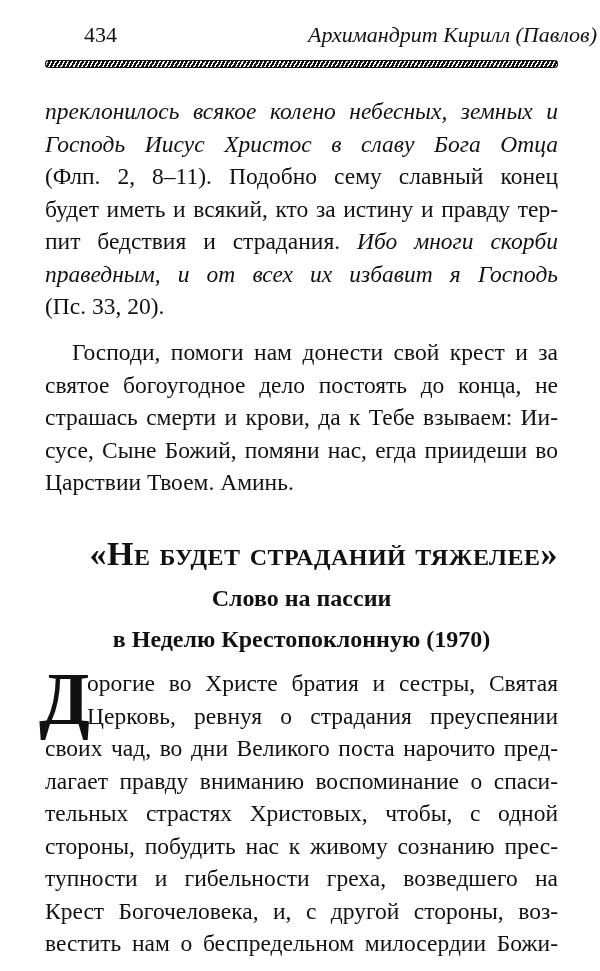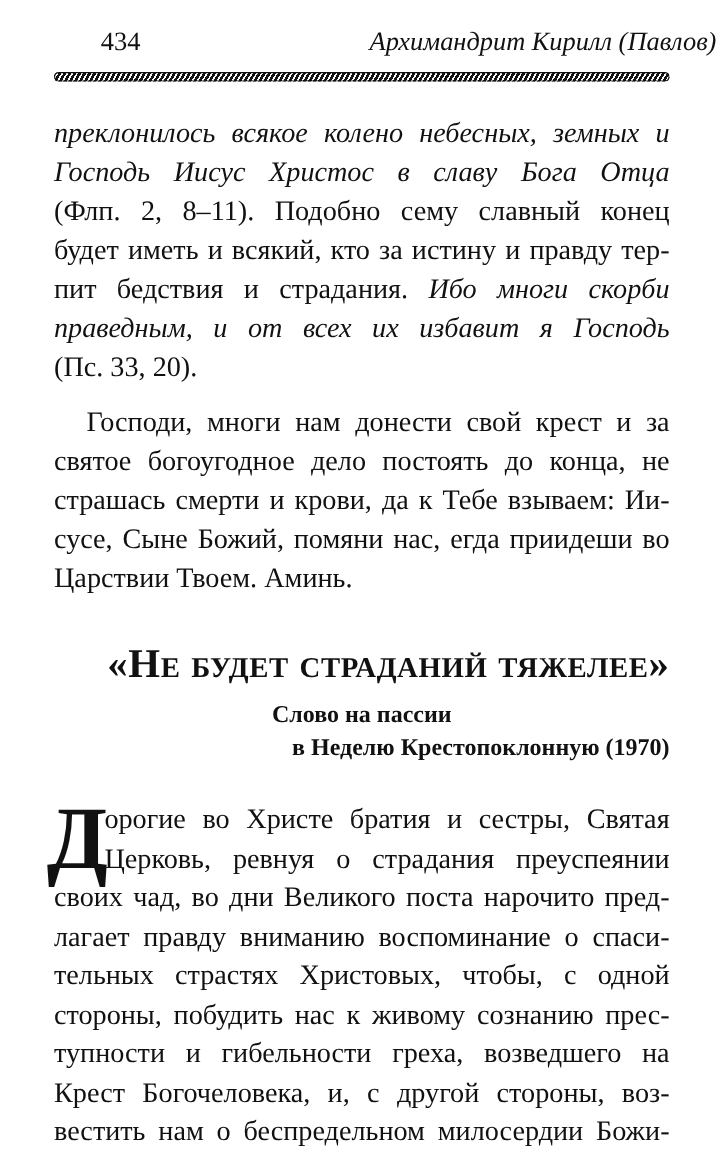--- a/index.html
+++ b/index.html
@@ -12,23 +12,23 @@
       background: repeating-linear-gradient(120deg, #111 0px, #111 2.2px, #fff 2.2px, #fff 3.6px);
       box-shadow: 0 0 0 1px #111 inset; }
     .text { position: absolute; left: 0; width: 513px; font-family: "Liberation Serif", serif; font-size: 23.5px; line-height: 32.5px; text-align: justify; }
     .line { display: block; height: 32.5px; white-space: nowrap; text-align-last: justify; text-align: justify; }
     .line.last { text-align-last: left; }
     .line.indent { padding-left: 27px; }
     .it { font-style: italic; }
     .block1 { top: 95px; }
     .block2 { top: 336px; }
     .heading { position: absolute; top: 535px; left: 0; width: 513px; text-align: right; font-family: "Liberation Serif", serif; font-size: 34px; font-weight: bold; letter-spacing: 0.5px; font-variant: small-caps; }
-    .subhead { position: absolute; left: 0; width: 513px; text-align: center; font-family: "Liberation Serif", serif; font-size: 20px; font-weight: bold; }
+    .subhead { position: absolute; left: 0; width: 513px; text-align: center; font-family: "Liberation Serif", serif; font-size: 24px; font-weight: bold; }
     .sub1 { top: 585px; }
-    .sub2 { top: 612px; text-align: right; }
+    .sub2 { top: 626px; }
     .block3 { top: 667px; }
     .dropcap { position: absolute; left: -6px; top: 0; width: 38px; height: 70px; font-family: "Liberation Serif", serif; font-weight: bold; font-size: 74px; line-height: 64px; }
     .block3 .line.dc { padding-left: 42px; }
   </style>
 </head>
 <body>
 
 <div class="page">
   <div class="running-head">
     <span class="page-number">434</span>
@@ -40,21 +40,21 @@
     <span class="line"><span class="it">преклонилось всякое колено небесных, земных и</span></span>
     <span class="line"><span class="it">Господь Иисус Христос в славу Бога Отца</span></span>
     <span class="line"><span>(Флп. 2, 8–11). Подобно сему славный конец</span></span>
     <span class="line"><span>будет иметь и всякий, кто за истину и правду тер-</span></span>
     <span class="line"><span>пит бедствия и страдания. </span><span class="it">Ибо многи скорби</span></span>
     <span class="line"><span class="it">праведным, и от всех их избавит я Господь</span></span>
     <span class="line last"><span>(Пс. 33, 20).</span></span>
   </div>
 
   <div class="text block2">
-    <span class="line indent">Господи, многи нам донести свой крест и за</span>
+    <span class="line indent">Господи, помоги нам донести свой крест и за</span>
     <span class="line">святое богоугодное дело постоять до конца, не</span>
     <span class="line">страшась смерти и крови, да к Тебе взываем: Ии-</span>
     <span class="line">сусе, Сыне Божий, помяни нас, егда приидеши во</span>
     <span class="line last">Царствии Твоем. Аминь.</span>
   </div>
 
   <div class="heading">«Не будет страданий тяжелее»</div>
   <div class="subhead sub1">Слово на пассии</div>
   <div class="subhead sub2">в Неделю Крестопоклонную (1970)</div>
 

